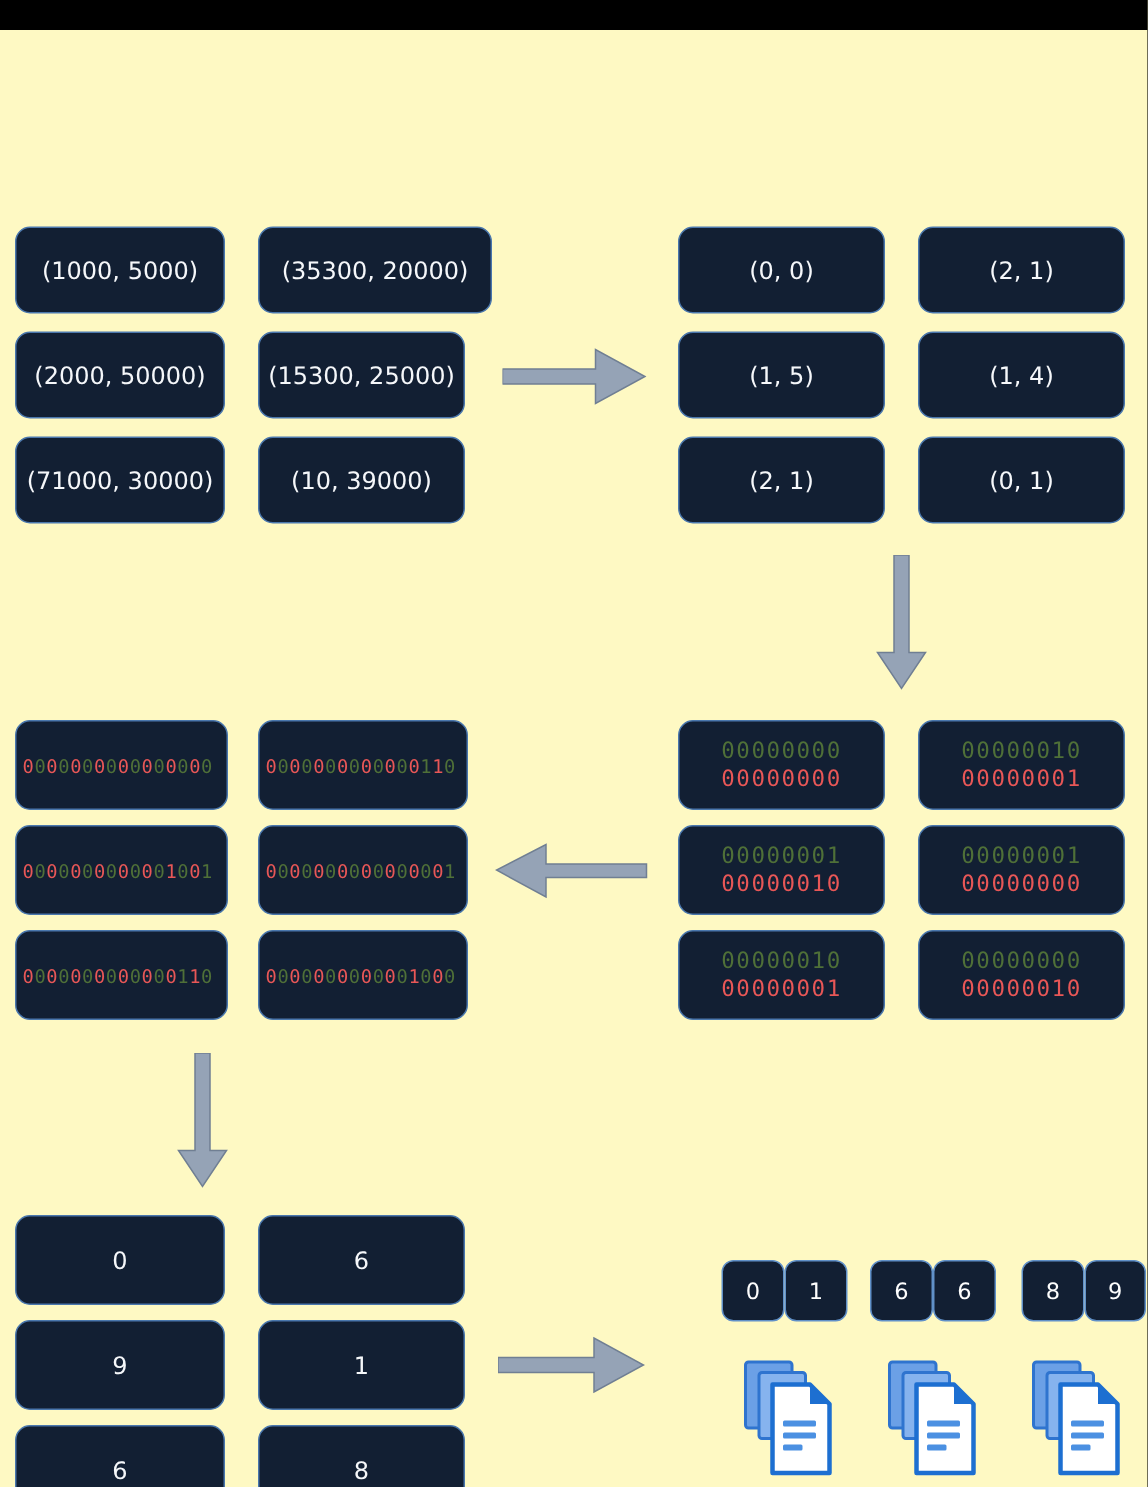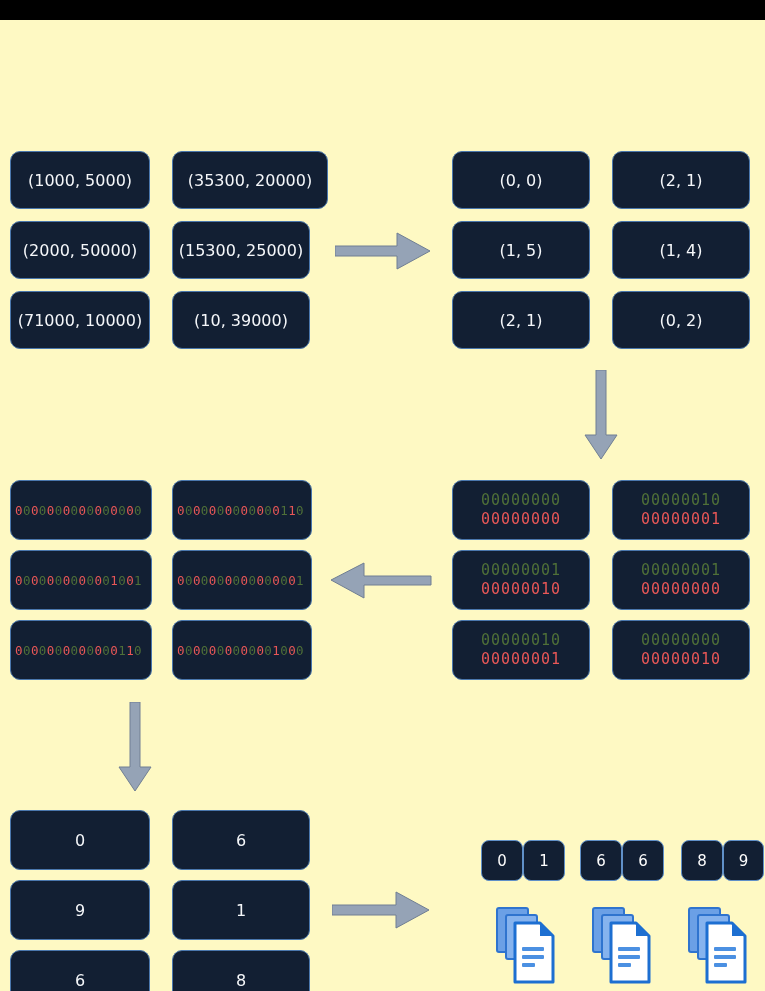--- a/index.html
+++ b/index.html
@@ -30,21 +30,21 @@
   <div class="box" style="left:172px;top:131px;width:156px;height:58px;">
       <span>(35300, 20000)</span>
     </div>
   <div class="box" style="left:10px;top:201px;width:140px;height:58px;">
       <span>(2000, 50000)</span>
     </div>
   <div class="box" style="left:172px;top:201px;width:138px;height:58px;">
       <span>(15300, 25000)</span>
     </div>
   <div class="box" style="left:10px;top:271px;width:140px;height:58px;">
-      <span>(71000, 10000)</span>
+      <span>(71000, 30000)</span>
     </div>
   <div class="box" style="left:172px;top:271px;width:138px;height:58px;">
       <span>(10, 39000)</span>
     </div>
 
   <div class="box" style="left:452px;top:131px;width:138px;height:58px;">
       <span>(0, 0)</span>
     </div>
   <div class="box" style="left:612px;top:131px;width:138px;height:58px;">
       <span>(2, 1)</span>
@@ -52,21 +52,21 @@
   <div class="box" style="left:452px;top:201px;width:138px;height:58px;">
       <span>(1, 5)</span>
     </div>
   <div class="box" style="left:612px;top:201px;width:138px;height:58px;">
       <span>(1, 4)</span>
     </div>
   <div class="box" style="left:452px;top:271px;width:138px;height:58px;">
       <span>(2, 1)</span>
     </div>
   <div class="box" style="left:612px;top:271px;width:138px;height:58px;">
-      <span>(0, 2)</span>
+      <span>(0, 1)</span>
     </div>
 
   <div class="box mono binpair" style="left:452px;top:460px;width:138px;height:60px;">
     <span class="g">00000000</span>
     <span class="r">00000000</span>
   </div>
   <div class="box mono binpair" style="left:612px;top:460px;width:138px;height:60px;">
     <span class="g">00000010</span>
     <span class="r">00000001</span>
   </div>

